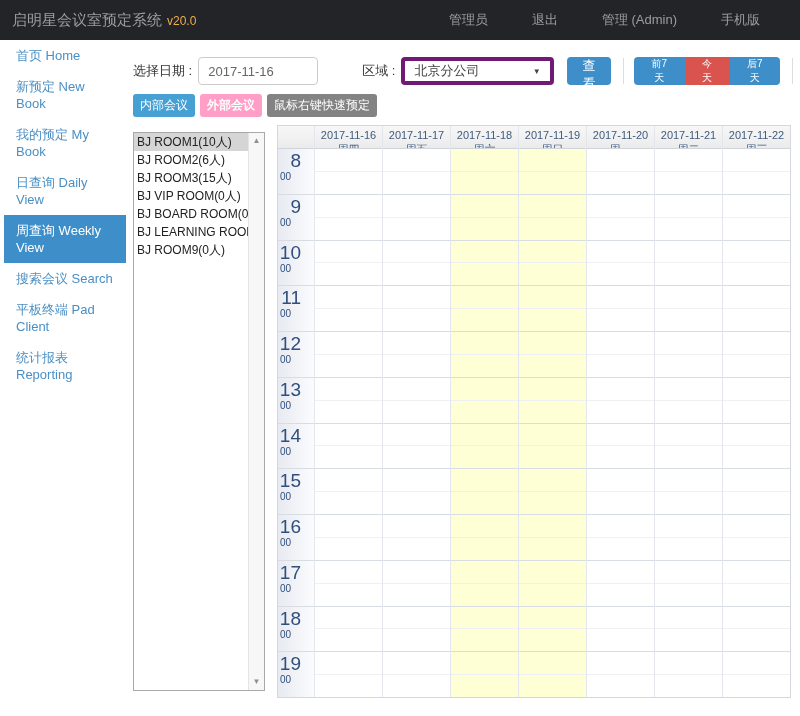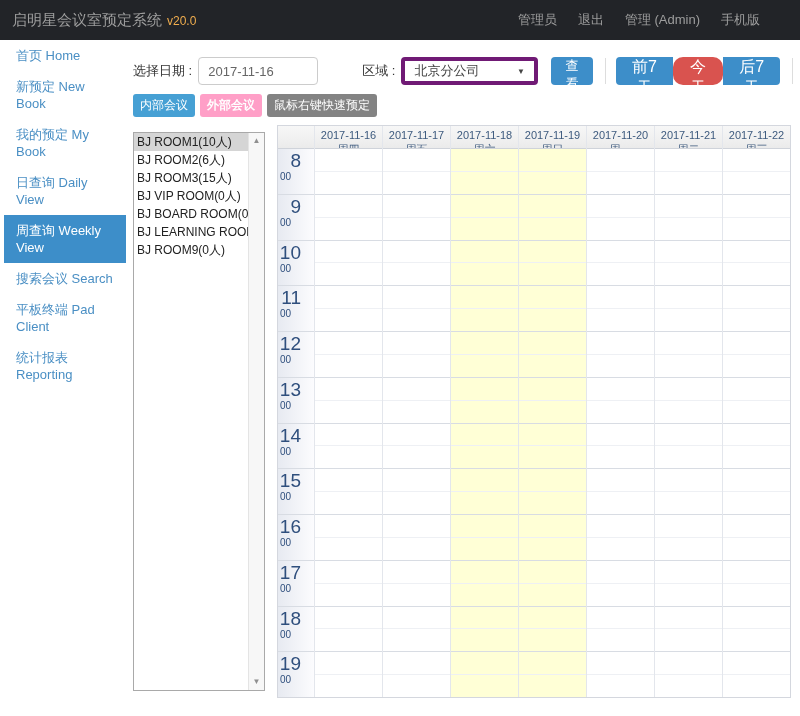--- a/index.html
+++ b/index.html
@@ -12,45 +12,45 @@
     --version-orange:#f0ad4e;
   }
   *{box-sizing:border-box;margin:0;padding:0;}
   html,body{width:800px;background:#ffffff;font-family:"Liberation Sans","DejaVu Sans",sans-serif;}
   body{position:relative;height:716px;overflow:hidden;}
 
   
   .topbar{height:40px;background:#222428;display:flex;align-items:center;justify-content:space-between;padding:0 40px 0 12px;}
   .brand{font-size:15px;color:#9d9d9d;white-space:nowrap;}
   .brand .ver{font-size:12px;color:var(--version-orange);margin-left:5px;}
-  .topnav{display:flex;gap:21px;}
+  .topnav{display:flex;gap:44px;}
   .topnav span{font-size:13px;color:#9d9d9d;cursor:pointer;white-space:nowrap;}
 
   
   .sidebar{position:absolute;left:4px;top:40px;width:122px;}
   .side-item{font-size:13px;line-height:17px;color:#4a8fc4;padding:7px 10px 7px 12px;cursor:pointer;}
   .side-item.active{background:var(--accent-blue);color:#ffffff;}
 
   
   .main{position:absolute;left:133px;top:40px;width:660px;}
 
   .toolbar{margin-top:17px;display:flex;align-items:center;height:28px;}
   .tb-label{font-size:13px;color:#333;white-space:nowrap;}
   .date-input{width:120px;height:28px;border:1px solid #ccc;border-radius:4px;padding:0 9px;font-size:13px;color:#666;margin-left:6px;font-family:"Liberation Sans",sans-serif;outline:none;}
   .area-label{margin-left:44px;}
   .area-select{width:155px;height:28px;border:4px solid #701a75;border-radius:4px;margin-left:6px;display:flex;align-items:center;justify-content:space-between;padding:0 9px;font-size:13px;color:#444;cursor:pointer;background:#fff;}
   .area-select .caret{font-size:8px;color:#444;}
   .btn{border:none;border-radius:4px;background:var(--accent-blue);color:#fff;font-size:13px;height:28px;padding:0 12px;cursor:pointer;font-family:"Liberation Sans",sans-serif;}
   .view-btn{margin-left:13px;width:45px;}
   .vsep{width:1px;height:26px;background:#ddd;margin-left:12px;}
   .daynav{display:flex;margin-left:10px;}
-  .daynav .btn{border-radius:0;font-size:16px;padding:0 13px;}
+  .daynav .btn{border-radius:0;font-size:10px;padding:0 13px;}
   .daynav .btn:first-child{border-radius:4px 0 0 4px;}
   .daynav .btn:last-child{border-radius:0 4px 4px 0;}
-  .daynav .btn.today{background:var(--today-red);border-radius:10px;}
+  .daynav .btn.today{background:var(--today-red);}
 
   .legend-row{margin-top:9px;display:flex;gap:5px;}
   .badge{font-size:12px;color:#fff;padding:3px 7px;border-radius:3px;white-space:nowrap;}
   .badge.internal{background:var(--badge-blue);}
   .badge.external{background:var(--badge-pink);font-weight:bold;}
   .badge.hint{background:var(--badge-gray);}
 
   .content-row{margin-top:8px;display:flex;align-items:center;}
 
   

